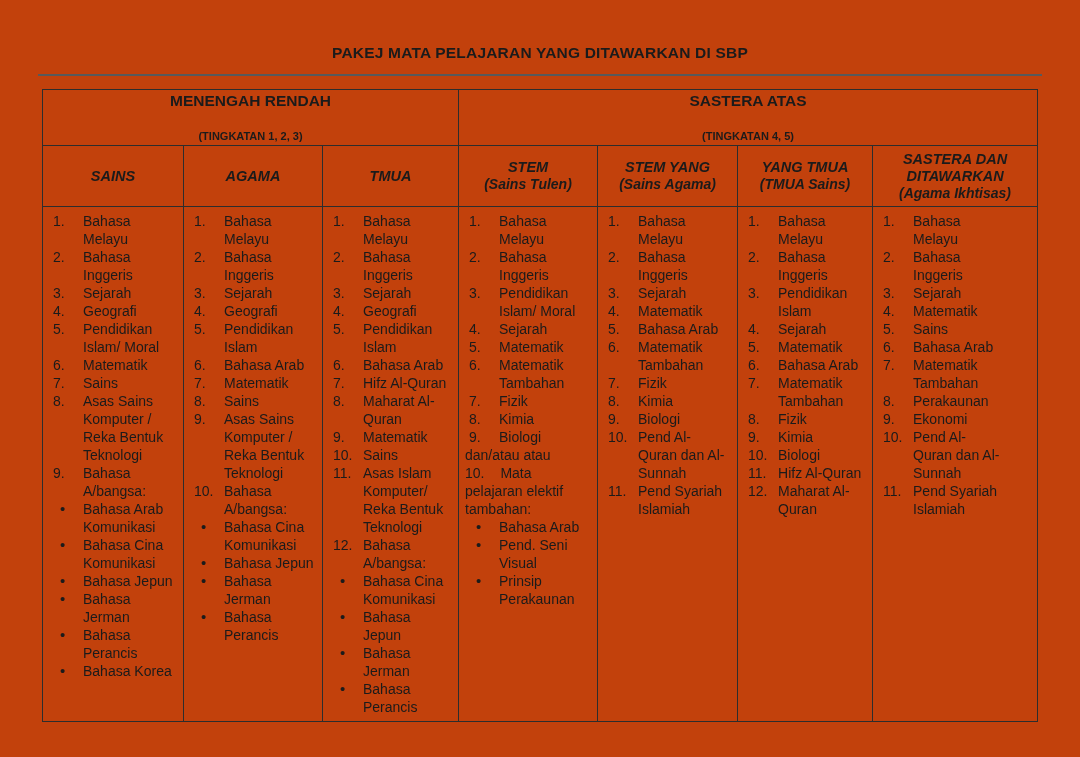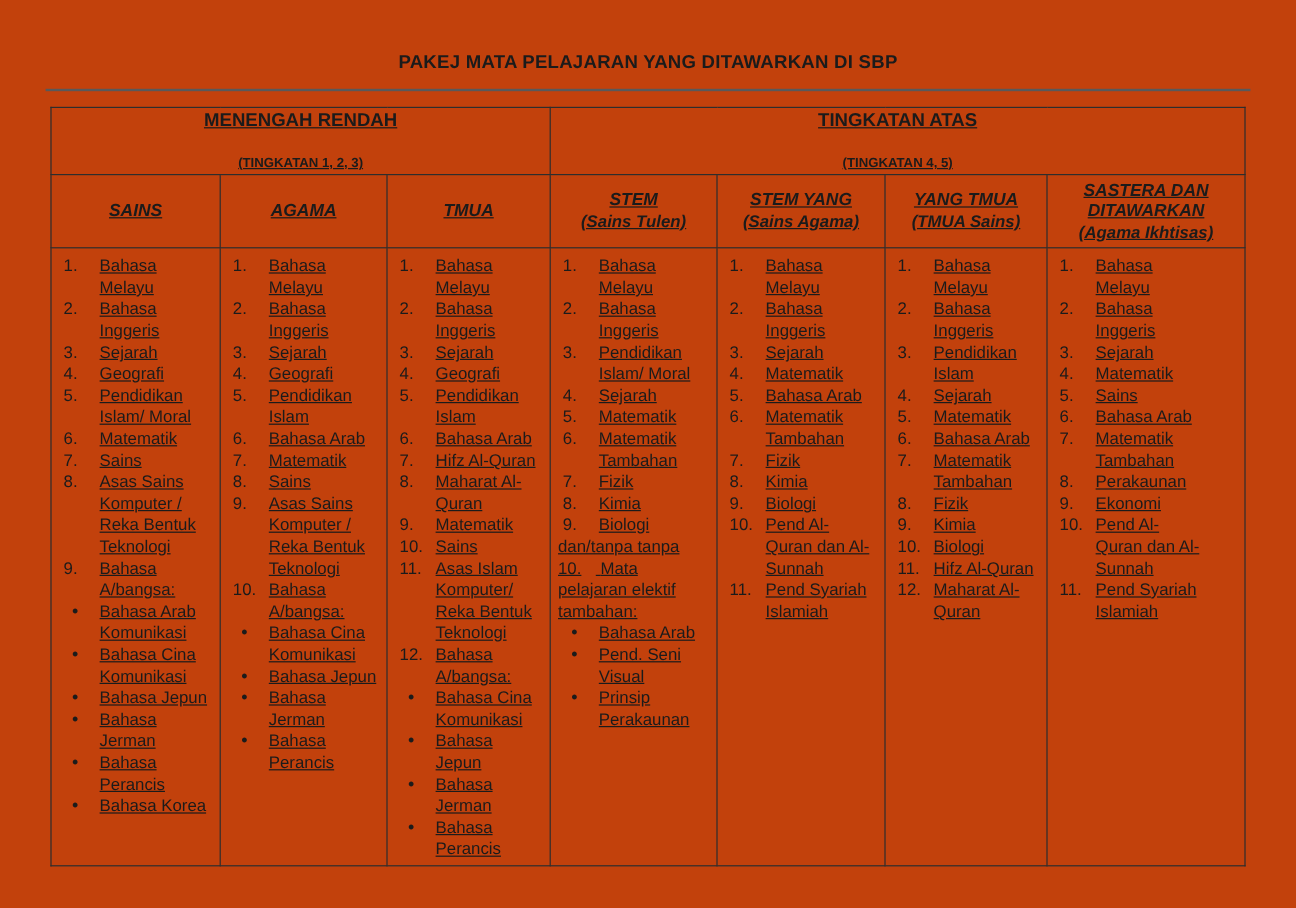--- a/index.html
+++ b/index.html
@@ -30,21 +30,20 @@
   }
   table.subjects-table {
     border-collapse: collapse;
     table-layout: fixed;
     margin: 13px 0 0 42px;
     width: 995px;
   }
   th, td {
     border: 1.6px solid #2d2d2d;
     padding: 0;
-    text-decoration: underline;
   }
   
   .group-th {
     height: 37px;
     text-align: center;
     vertical-align: middle;
     padding: 2px 2px 3px 2px;
   }
   .g-name { font-size: 15.5px; font-weight: bold; line-height: 17px; }
   .g-detail { font-size: 11px; font-weight: bold; line-height: 12px; margin-top: 21px; }
@@ -111,21 +110,21 @@
         <col style="width:135px">
         <col style="width:165px">
     </colgroup>
     <thead>
       <tr>
         <th class="group-th" colspan="3">
           <div class="g-name">MENENGAH RENDAH</div>
           <div class="g-detail">(TINGKATAN 1, 2, 3)</div>
         </th>
         <th class="group-th" colspan="4">
-          <div class="g-name">TINGKATAN ATAS</div>
+          <div class="g-name">SASTERA ATAS</div>
           <div class="g-detail">(TINGKATAN 4, 5)</div>
         </th>
       </tr>
       <tr>
         <th class="col-th">
           <div class="c-title">SAINS</div>
 
         </th>
         <th class="col-th">
           <div class="c-title">AGAMA</div>
@@ -377,21 +376,21 @@
             <div class="item">
               <span class="marker">8.</span>
               <span class="txt">Kimia</span>
             </div>
             <div class="item">
               <span class="marker">9.</span>
               <span class="txt">Biologi</span>
             </div>
             <div class="item flush">
               
-              <span class="txt">dan/tanpa tanpa</span>
+              <span class="txt">dan/atau atau</span>
             </div>
             <div class="item flush">
               <span class="marker">10.</span>
               <span class="txt">Mata pelajaran elektif tambahan:</span>
             </div>
             <div class="item">
               <span class="marker dot"></span>
               <span class="txt">Bahasa Arab</span>
             </div>
             <div class="item">

